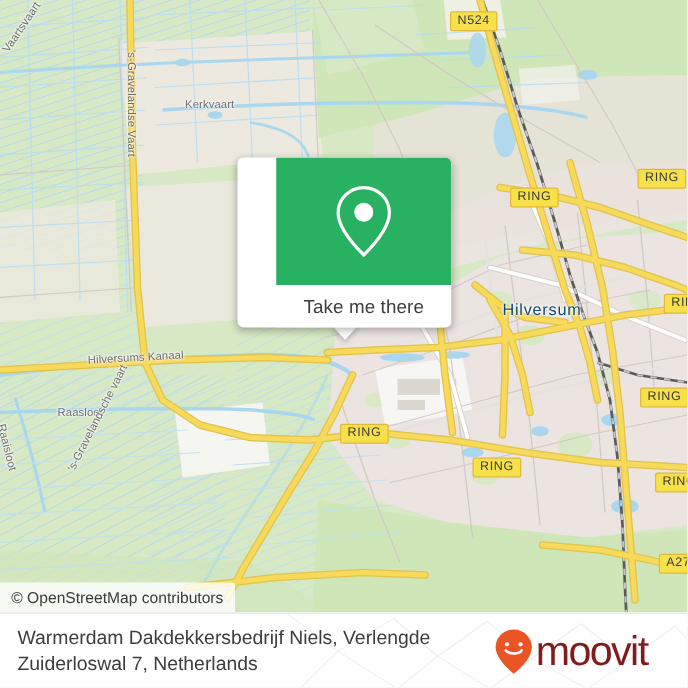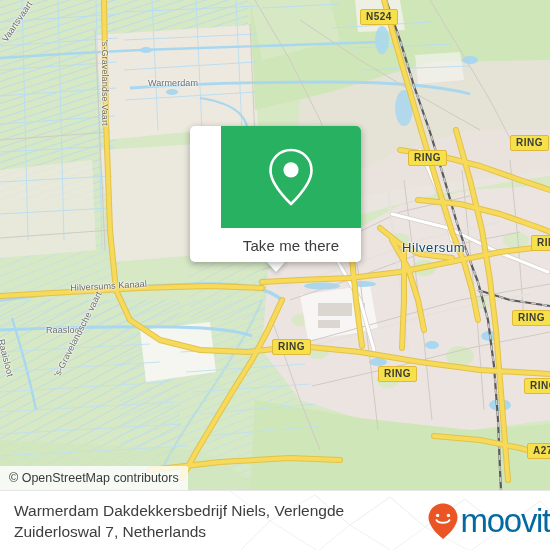--- a/index.html
+++ b/index.html
@@ -42,21 +42,21 @@
   }
 
   
   .shield {
     position: absolute;
     background: #f7e14a;
     border: 1.5px solid #e0b93a;
     border-radius: 2px;
     color: #3b3b3b;
     font-size: 10px;
-    font-weight: bold;
+    font-weight: normal;
     letter-spacing: .5px;
     padding: 1px 5px 2px 5px;
     line-height: 11px;
     white-space: nowrap;
   }
 
   
   #card {
     position: absolute;
     left: 190px; top: 126px;
@@ -106,21 +106,21 @@
   }
 
   
   #footer {
     position: absolute;
     left: 0; top: 490px;
     width: 550px; height: 60px;
     background: #ffffff;
     border-top: 1px solid #e6e6e6;
     display: flex; align-items: center; justify-content: space-between;
-    padding: 0 0 0 14px;
+    padding: 0 32px 0 14px;
     overflow: hidden;
   }
   #footer-bgmesh {
     position: absolute; right: 0; top: 0; width: 330px; height: 60px;
     opacity: .30; pointer-events: none;
   }
   #place-name {
     position: relative;
     font-size: 15.5px;
     line-height: 21px;
@@ -129,21 +129,21 @@
     z-index: 2;
   }
   #brand {
     position: relative;
     display: flex; align-items: center; gap: 2px;
     z-index: 2;
   }
   #brand-word {
     font-size: 33px;
     letter-spacing: -1.3px;
-    color: #0369a1;
+    color: #7f1d1d;
     font-weight: 500;
   }
 </style>
 </head>
 <body>
 
 <div id="app">
 
   <div id="map">
 
@@ -359,21 +359,21 @@
         <path d="M456,130 L470,180 L482,230 L490,280 L496,330 L500,380 L504,430 L508,480"></path>
         <path d="M380,228 L400,244 L420,254 L452,258"></path>
         <path d="M392,240 L408,268 L418,300 L424,330"></path>
         <path d="M434,436 L480,440 L520,448 L550,456"></path>
         <path d="M150,470 L220,462 L290,458 L340,460"></path>
         <path d="M404,250 L404,300 L402,348"></path>
         <path d="M352,258 L356,300 L362,346"></path>
       </g>
     </svg>
 
-    <div class="mlabel" style="left:148px; top:78px;">Warmerdam</div>
+    <div class="mlabel" style="left:148px; top:78px;">Kerkvaart</div>
 
     <div class="mlabel" style="left:70px; top:283px; transform:rotate(-3.2deg);">Hilversums Kanaal</div>
 
     <div class="mlabel" style="left:46px; top:325px;text-align:right;">Raasloot</div>
 
     <div class="mlabel" style="left:6px; top:338px; transform:rotate(76deg);">Raaisloot</div>
 
     <div class="mlabel" style="left:52px; top:374px; transform:rotate(-63deg);">'s-Gravelandsche vaart</div>
 
     <div class="mlabel" style="left:110px; top:40px; transform:rotate(90deg);">'s-Gravelandse Vaart</div>

